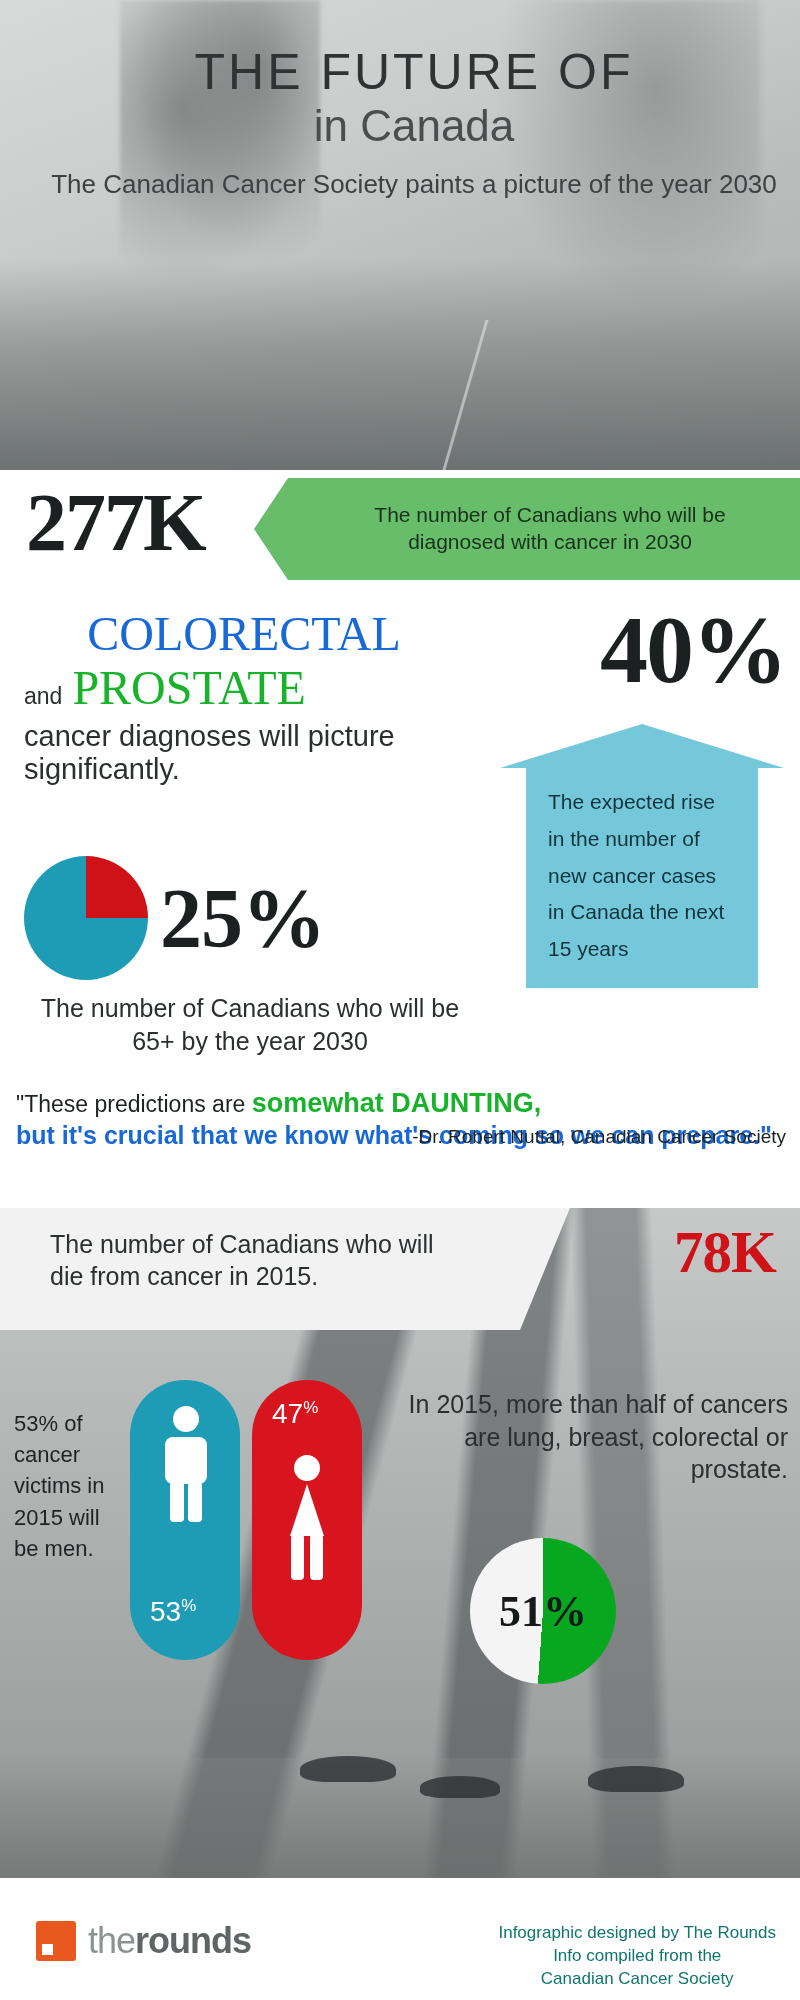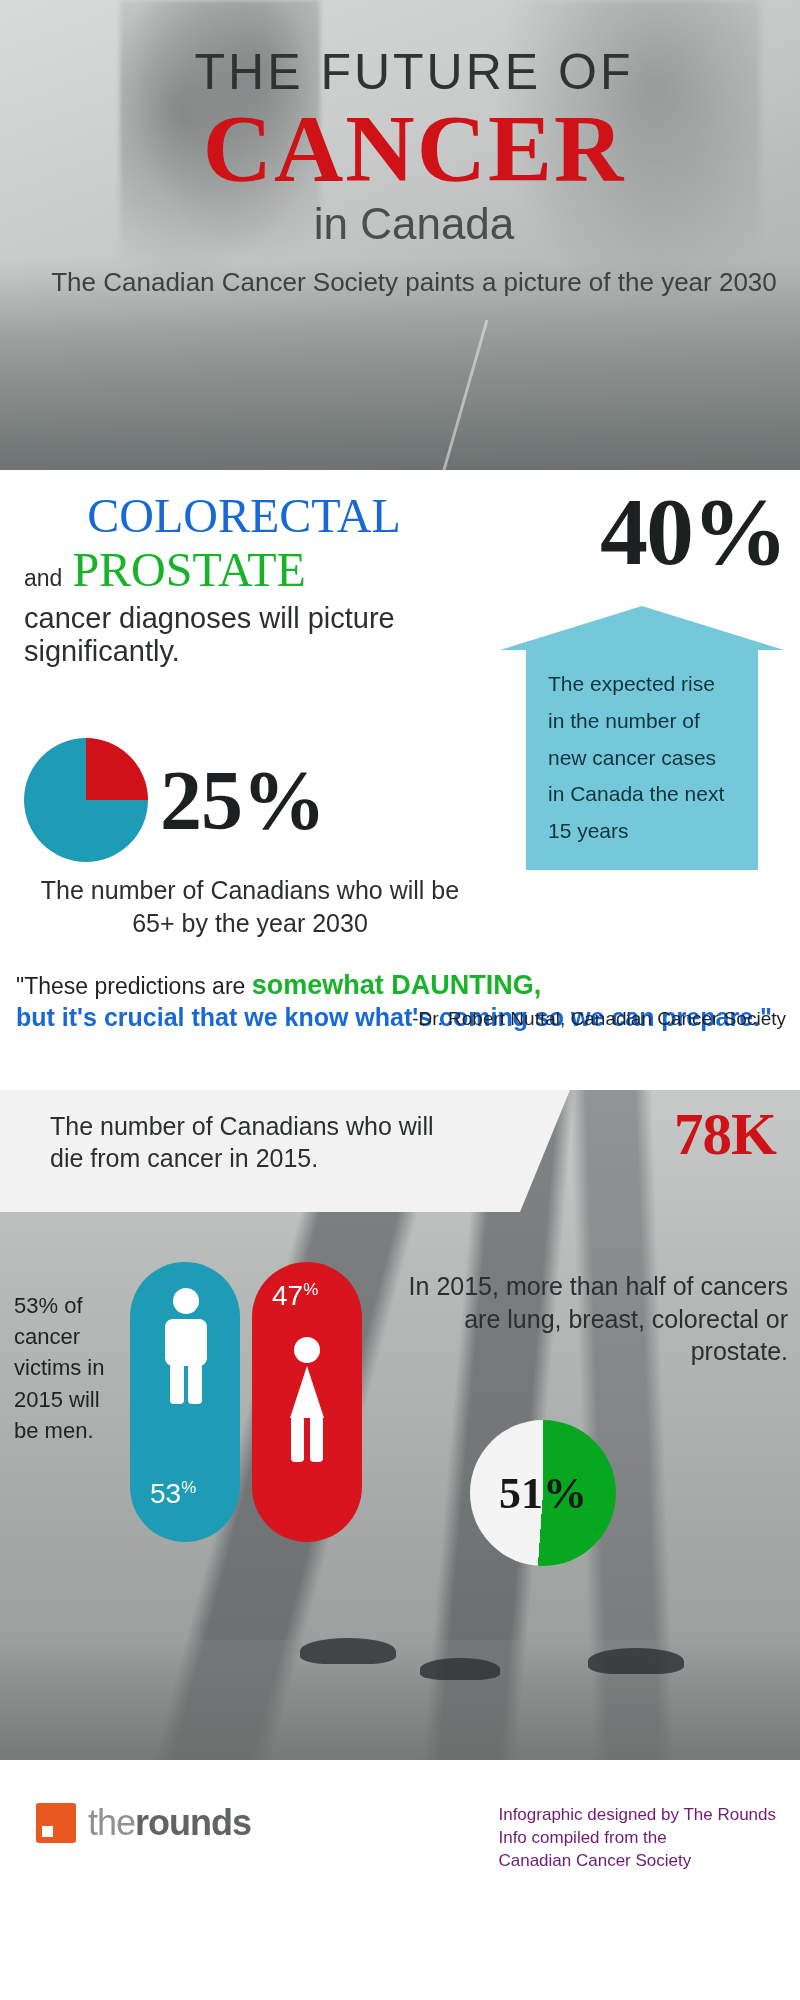--- a/index.html
+++ b/index.html
@@ -438,43 +438,48 @@
   }
   .logo-text {
     font-size: 36px;
     color: #8d9392;
     letter-spacing: -1px;
   }
   .logo-text b { color: #5f6564; }
   .credits {
     position: absolute;
     right: 24px; top: 44px;
-    text-align: left;
+    text-align: center;
     font-size: 17px;
-    color: #701a75;
+    color: #0f766e;
     line-height: 1.34;
   }
 </style>
 </head>
 <body>
 
 <div class="page">
 
   <section class="hero">
     <div class="hero-trees"></div>
     <div class="hero-trees2"></div>
     <div class="hero-road"></div>
     <div class="hero-inner">
       <div class="t-future">THE FUTURE OF</div>
-      <div class="t-cancer">CANCER</div>
       <div class="t-incanada">in Canada</div>
       <div class="t-sub">The Canadian Cancer Society paints a picture of the year 2030</div>
     </div>
   </section>
 
+  <section class="band-277">
+    <div class="big277">277K</div>
+    <div class="green-flag">
+      <span>The number of Canadians who will be diagnosed with cancer in 2030</span>
+    </div>
+  </section>
 
   <section class="mid">
 
     <div class="colorectal">
       <div class="l-colorectal">COLORECTAL</div>
       <div class="l-and-row">
         <span class="l-and">and</span>
         <span class="l-prostate">PROSTATE</span>
       </div>
       <div class="l-diag">cancer diagnoses will picture significantly.</div>

